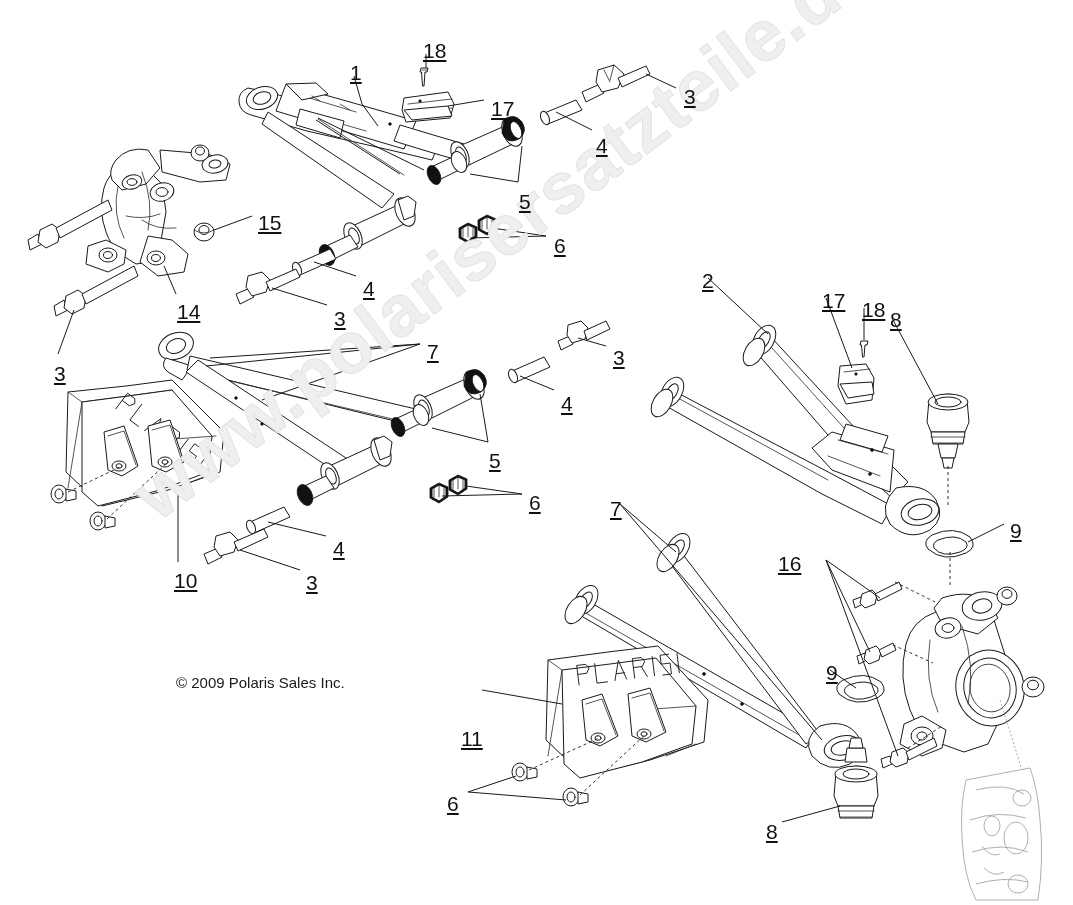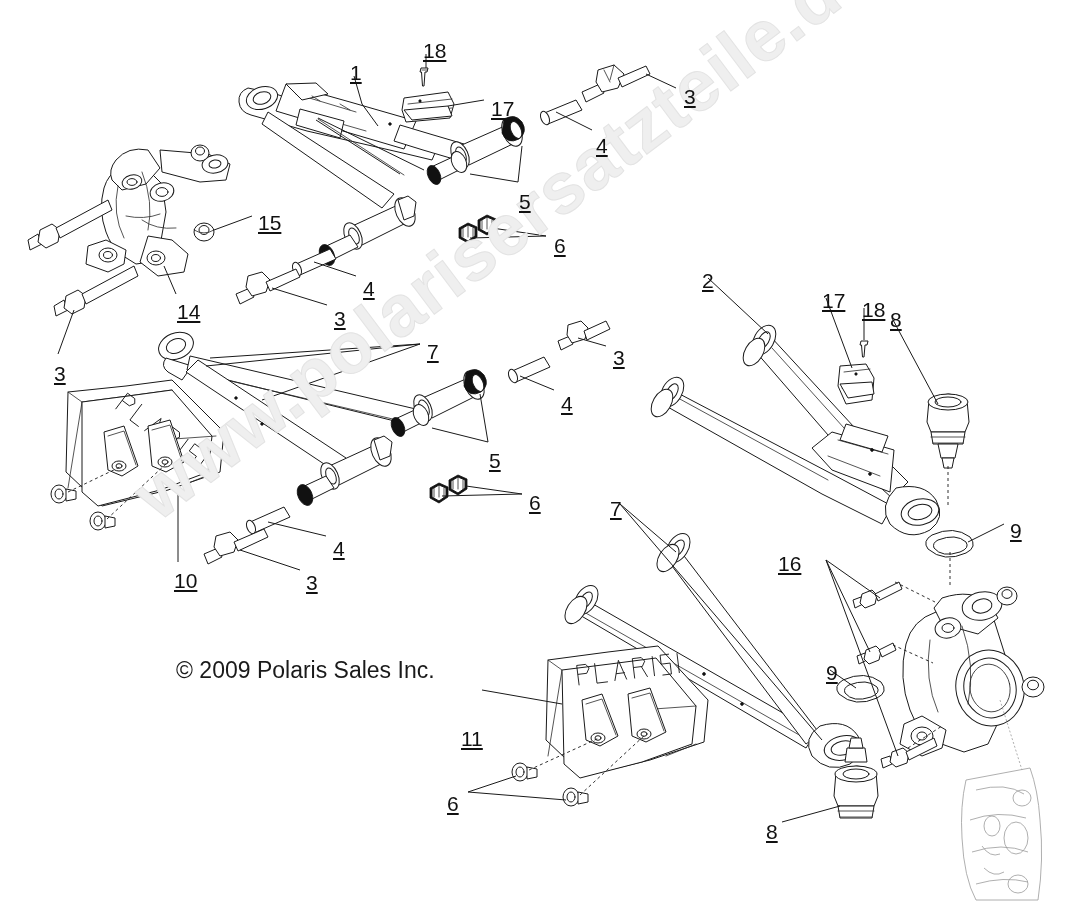--- a/index.html
+++ b/index.html
@@ -31,21 +31,21 @@
     font-family:"Liberation Sans", sans-serif;
     font-size:21px;color:#111;line-height:1;
     white-space:nowrap;
     text-decoration:underline;
   }
 
   
   .copyright{
     position:absolute;z-index:9;
     font-family:"Liberation Sans", sans-serif;
-    font-size:23px;color:#1a1a1a;white-space:nowrap;
+    font-size:15px;color:#1a1a1a;white-space:nowrap;margin-top:17px;
   }
 
   
   svg.art{position:absolute;left:0;top:0;z-index:3;}
   .ln{fill:none;stroke:#1a1a1a;stroke-width:1;stroke-linecap:round;stroke-linejoin:round;}
   .ln-thin{fill:none;stroke:#2a2a2a;stroke-width:.8;stroke-linecap:round;stroke-linejoin:round;}
   .ln-lead{fill:none;stroke:#1a1a1a;stroke-width:1;}
   .ln-dash{fill:none;stroke:#1a1a1a;stroke-width:.9;stroke-dasharray:3 3;}
   .fillw{fill:#ffffff;stroke:#1a1a1a;stroke-width:1;stroke-linejoin:round;}
   .fillk{fill:#111;stroke:#111;stroke-width:.8;}

